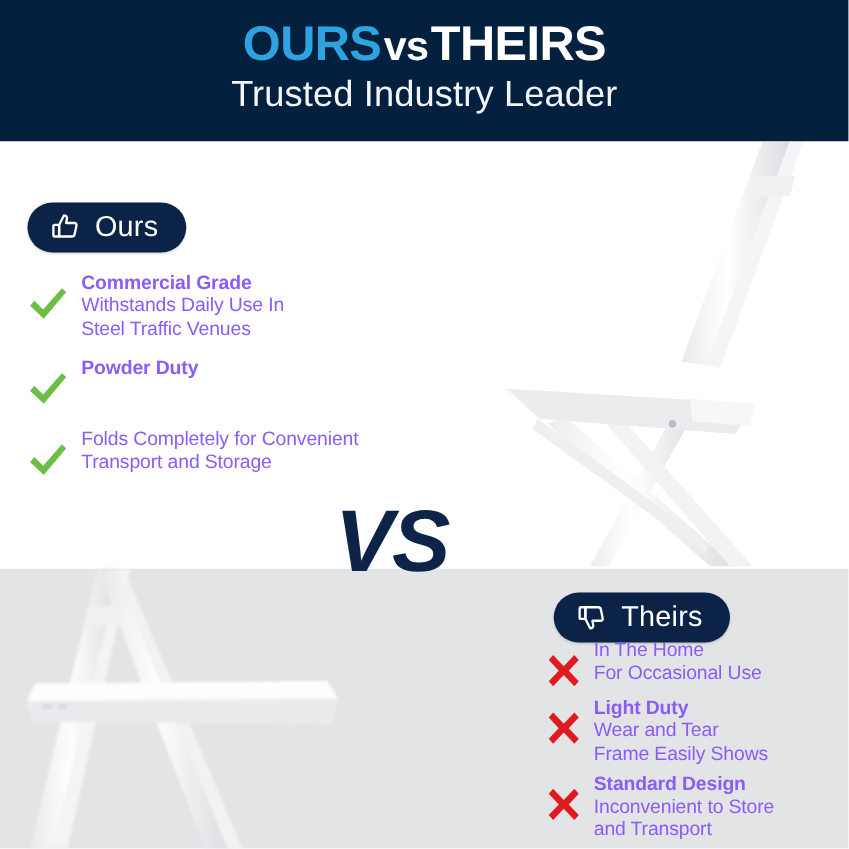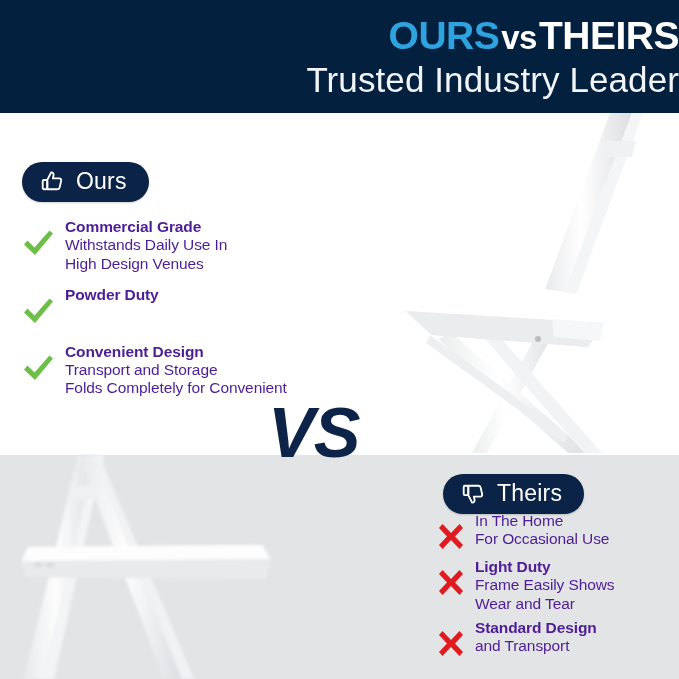--- a/index.html
+++ b/index.html
@@ -21,21 +21,21 @@
   }
 
   
   .header-band {
     position: absolute;
     left: 0;
     top: 0;
     width: 679px;
     height: 113px;
     background: #04203f;
-    text-align: right;
+    text-align: center;
     overflow: hidden;
   }
   .header-title {
     margin: 0;
     padding-top: 16px;
     font-size: 39px;
     font-weight: 700;
     letter-spacing: -0.5px;
     line-height: 1.04;
     white-space: nowrap;
@@ -48,21 +48,21 @@
     font-size: 33px;
     font-weight: 700;
     padding: 0 2px;
   }
   .title-theirs {
     color: #ffffff;
   }
   .header-subtitle {
     margin: 0;
     padding-top: 3px;
-    font-size: 35px;
+    font-size: 29px;
     font-weight: 400;
     color: #f2f5f8;
     letter-spacing: 0.1px;
     white-space: nowrap;
   }
 
   
   .bg-top {
     position: absolute;
     left: 0;
@@ -168,29 +168,29 @@
     margin-right: 9px;
     margin-top: 8px;
   }
   .feature-text {
     padding-top: 0px;
   }
   .feature-title {
     margin: 0;
     font-size: 15.5px;
     font-weight: 700;
-    color: #4c1d95;
+    color: #8b5cf6;
     line-height: 1.18;
     letter-spacing: -0.1px;
   }
   .feature-desc {
     margin: 0;
     font-size: 15.5px;
     font-weight: 400;
-    color: #4c1d95;
+    color: #8b5cf6;
     line-height: 1.18;
     letter-spacing: -0.1px;
   }
 
   
   .vs-mark {
     position: absolute;
     left: 268px;
     top: 398px;
     font-size: 70px;
@@ -303,21 +303,21 @@
 
     <div class="feature-row">
       <span class="mark">
         <svg viewBox="0 0 36 38" width="36" height="38">
           <path d="M4 20.5 L7.5 16.5 L14.5 23.5 L29.5 6.5 L33 9.5 L15 31 Z" fill="#6cbf46"></path>
         </svg>
       </span>
       <div class="feature-text">
         <p class="feature-title">Commercial Grade</p>
         <p class="feature-desc">Withstands Daily Use In</p>
-        <p class="feature-desc">High Design Venues</p>
+        <p class="feature-desc">Steel Traffic Venues</p>
       </div>
     </div>
 
     <div class="feature-row">
       <span class="mark">
         <svg viewBox="0 0 36 38" width="36" height="38">
           <path d="M4 20.5 L7.5 16.5 L14.5 23.5 L29.5 6.5 L33 9.5 L15 31 Z" fill="#6cbf46"></path>
         </svg>
       </span>
       <div class="feature-text">
@@ -325,23 +325,22 @@
       </div>
     </div>
 
     <div class="feature-row">
       <span class="mark">
         <svg viewBox="0 0 36 38" width="36" height="38">
           <path d="M4 20.5 L7.5 16.5 L14.5 23.5 L29.5 6.5 L33 9.5 L15 31 Z" fill="#6cbf46"></path>
         </svg>
       </span>
       <div class="feature-text">
-        <p class="feature-title">Convenient Design</p>
+        <p class="feature-desc">Folds Completely for Convenient</p>
         <p class="feature-desc">Transport and Storage</p>
-        <p class="feature-desc">Folds Completely for Convenient</p>
       </div>
     </div>
 
   </div>
 
   <div class="vs-mark">VS</div>
 
   <div class="badge" id="badge-theirs">
     <span class="badge-icon">
       <svg viewBox="0 0 24 24" width="25" height="25" fill="none" stroke="#ffffff" stroke-width="1.8" stroke-linejoin="round" stroke-linecap="round">
@@ -367,32 +366,33 @@
     </div>
 
     <div class="feature-row">
       <span class="mark">
         <svg viewBox="0 0 30 32" width="30" height="32">
           <path d="M6.5 4 L15 13 L23.5 4 L27 8 L19 16.5 L27 25 L23.5 29 L15 20 L6.5 29 L3 25 L11 16.5 L3 8 Z" fill="#e01b20"></path>
         </svg>
       </span>
       <div class="feature-text">
         <p class="feature-title">Light Duty</p>
+        <p class="feature-desc">Wear and Tear</p>
         <p class="feature-desc">Frame Easily Shows</p>
-        <p class="feature-desc">Wear and Tear</p>
       </div>
     </div>
 
     <div class="feature-row">
       <span class="mark">
         <svg viewBox="0 0 30 32" width="30" height="32">
           <path d="M6.5 4 L15 13 L23.5 4 L27 8 L19 16.5 L27 25 L23.5 29 L15 20 L6.5 29 L3 25 L11 16.5 L3 8 Z" fill="#e01b20"></path>
         </svg>
       </span>
       <div class="feature-text">
         <p class="feature-title">Standard Design</p>
+        <p class="feature-desc">Inconvenient to Store</p>
         <p class="feature-desc">and Transport</p>
       </div>
     </div>
 
   </div>
 
 </div>
 
 </body></html>

